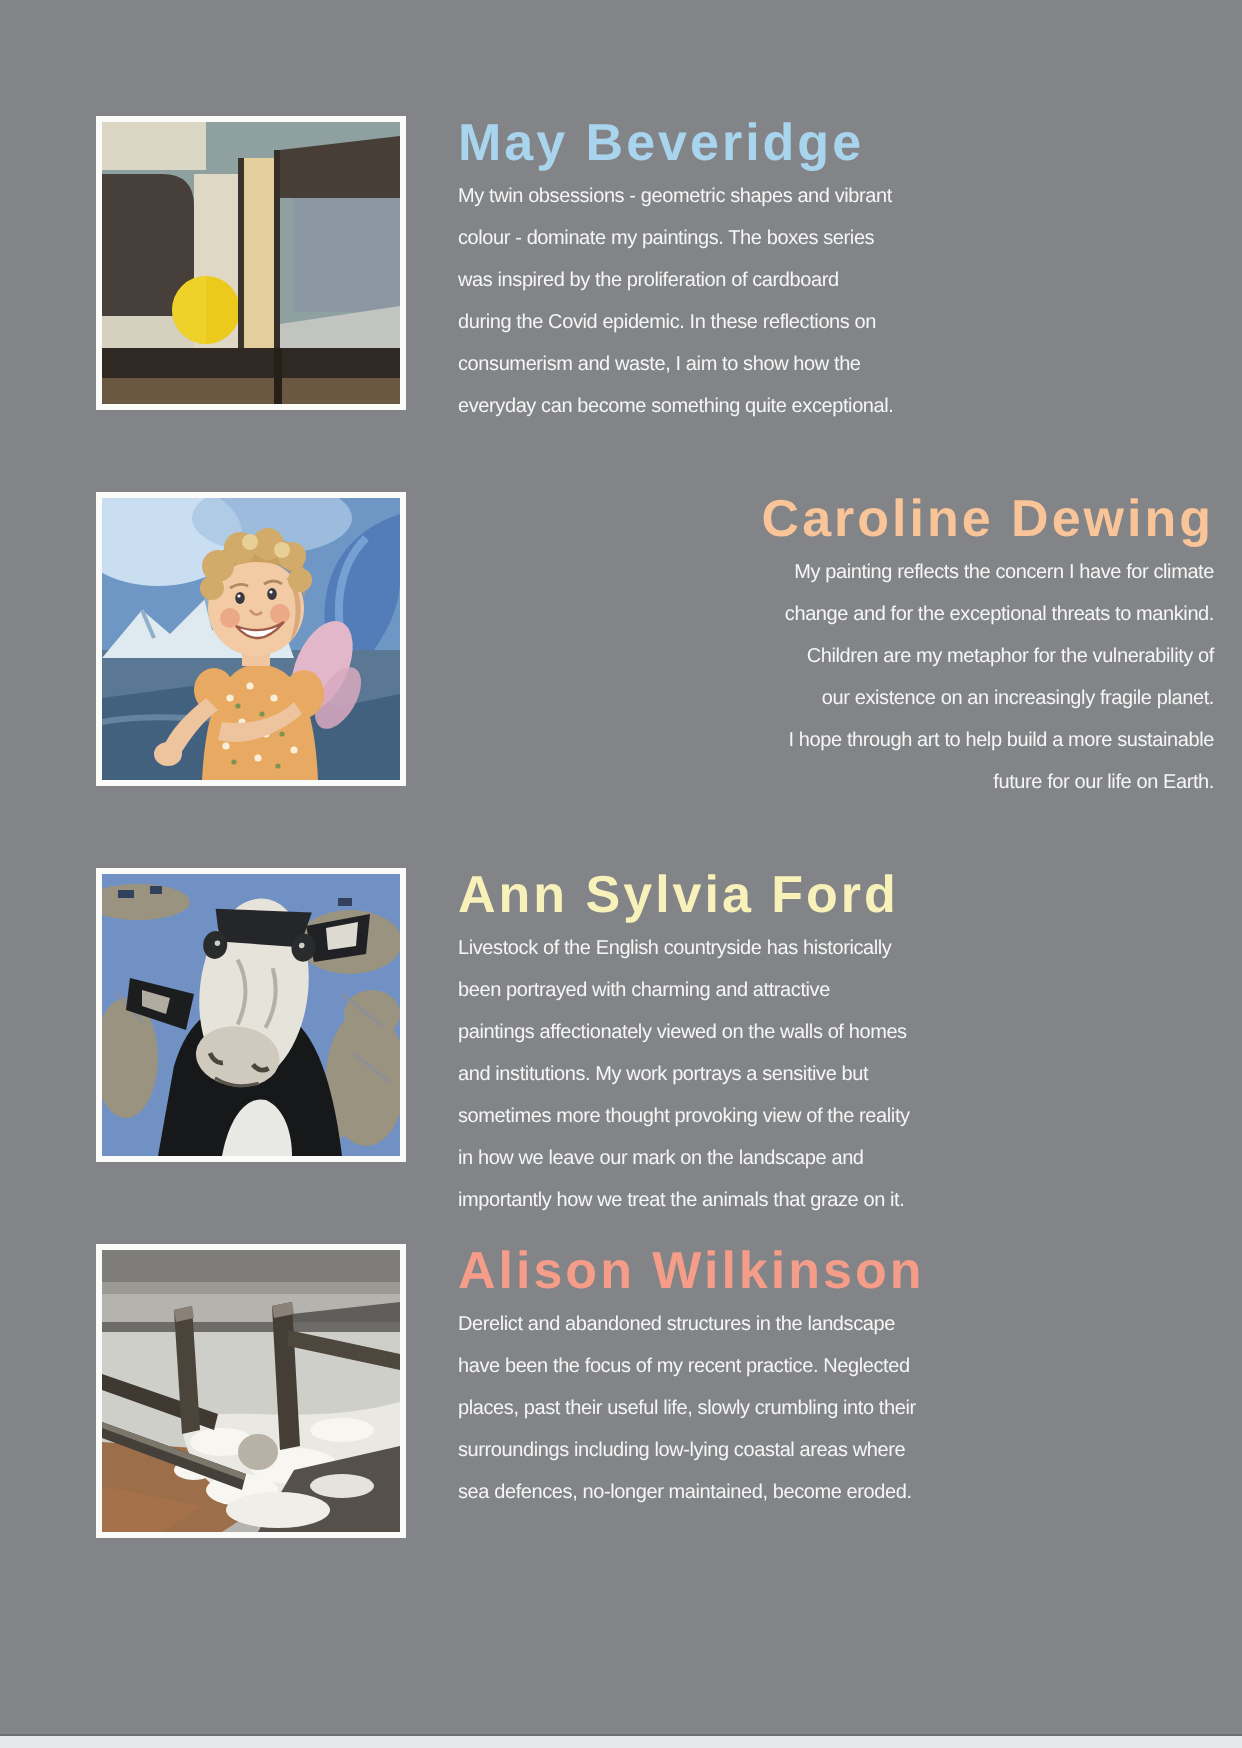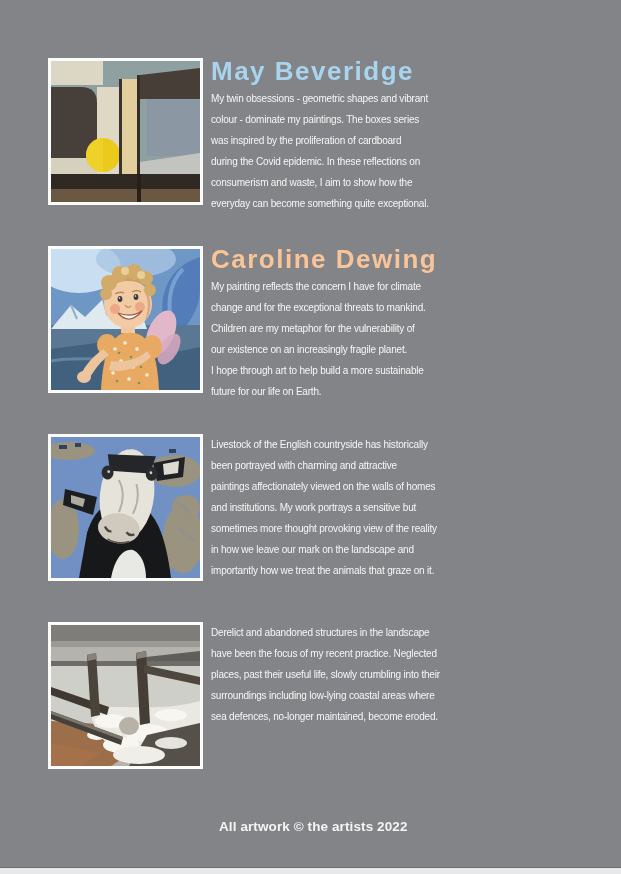--- a/index.html
+++ b/index.html
@@ -8,24 +8,24 @@
     width: 621px;
     height: 874px;
     background: #828487;
     font-family: "Liberation Sans", sans-serif;
     overflow: hidden;
   }
   .artist-row {
     position: absolute;
     left: 48px;
     display: flex;
-    gap: 8px;
+    gap: 26px;
   }
   #row-0 { top: 58px; }
-  #row-1 { top: 246px; }
+  #row-1 { top: 246px; text-align: right; }
   #row-2 { top: 434px; }
   #row-3 { top: 622px; }
   .thumb {
     width: 149px;
     height: 141px;
     border: 3px solid #fbfbfa;
     background: #fff;
     flex: 0 0 auto;
     margin: 0;
     padding: 0;
@@ -214,20 +214,21 @@
           <path d="M62 104 Q72 109 84 104" stroke="#5a554c" stroke-width="1.6" fill="none"></path>
           <path d="M66 44 C72 52 74 64 70 76 M84 46 C88 56 88 66 84 76" stroke="#b5b0a4" stroke-width="2" fill="none"></path>
           <ellipse cx="54" cy="38" rx="6" ry="7" fill="#2a2b2d"></ellipse>
           <ellipse cx="98" cy="34" rx="6" ry="7" fill="#2a2b2d"></ellipse>
           <circle cx="55" cy="37" r="1.4" fill="#cfcfca"></circle>
             <circle cx="97" cy="33" r="1.4" fill="#cfcfca"></circle>
         </g>
       </svg>
     </figure>
     <div class="info">
+      <h2 class="artist-name" style="color: rgb(248, 242, 186);">Ann Sylvia Ford</h2>
       <p class="artist-bio">Livestock of the English countryside has historically
 been portrayed with charming and attractive
 paintings affectionately viewed on the walls of homes
 and institutions. My work portrays a sensitive but
 sometimes more thought provoking view of the reality
 in how we leave our mark on the landscape and
 importantly how we treat the animals that graze on it.</p>
     </div>
   </section>
 
@@ -258,24 +259,24 @@
         <path d="M85 28 L95 26 L99 98 L89 100 Z" fill="#443e36"></path>
         <path d="M85 28 L95 26 L96 32 L86 34 Z" fill="#8a8278"></path>
         <path d="M93 40 L149 52 L149 60 L93 48 Z" fill="#4e473e"></path>
         <path d="M96 110 L149 98 L149 141 L78 141 Z" fill="#55504a"></path>
         <ellipse cx="78" cy="101" rx="10" ry="9" fill="#b8b2a6"></ellipse>
         <ellipse cx="88" cy="130" rx="26" ry="9" fill="#efeee9"></ellipse>
         <ellipse cx="120" cy="118" rx="16" ry="6" fill="#e4e3dd"></ellipse>
       </svg>
     </figure>
     <div class="info">
+      <h2 class="artist-name" style="color: rgb(245, 157, 136);">Alison Wilkinson</h2>
       <p class="artist-bio">Derelict and abandoned structures in the landscape
 have been the focus of my recent practice. Neglected
 places, past their useful life, slowly crumbling into their
 surroundings including low-lying coastal areas where
 sea defences, no-longer maintained, become eroded.</p>
     </div>
   </section>
 
-  <p class="footer">All artwork © the artists 2022</p>
 
   <div class="bottom-edge"></div>
 </div>
 
 </body></html>

